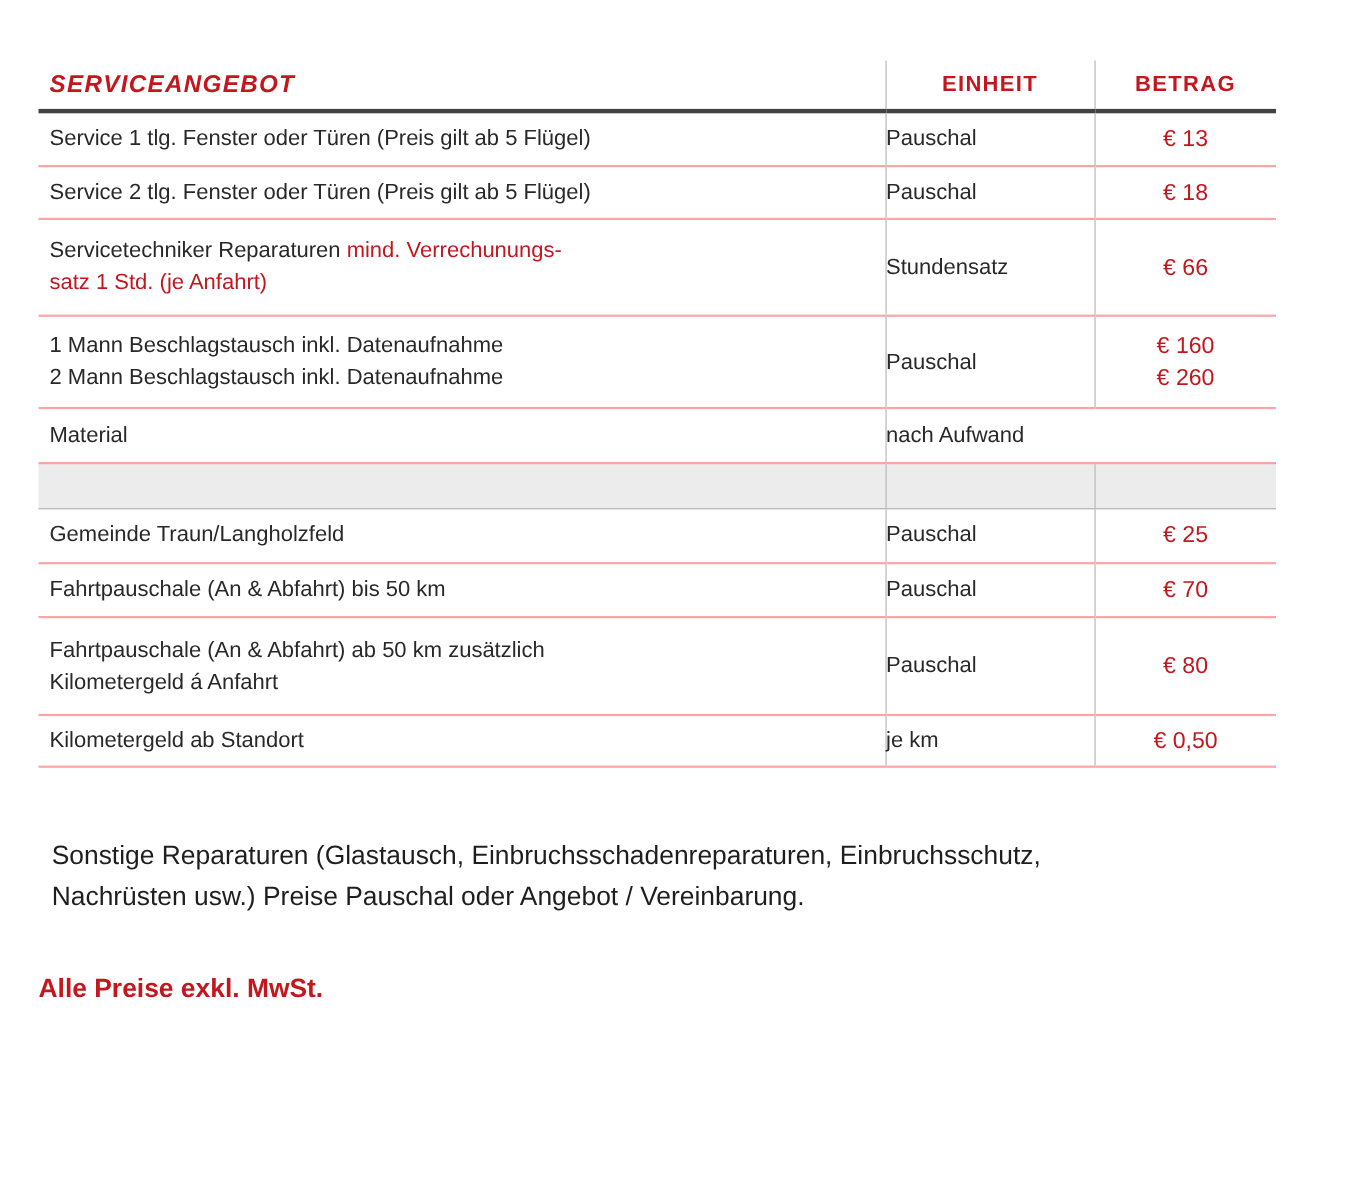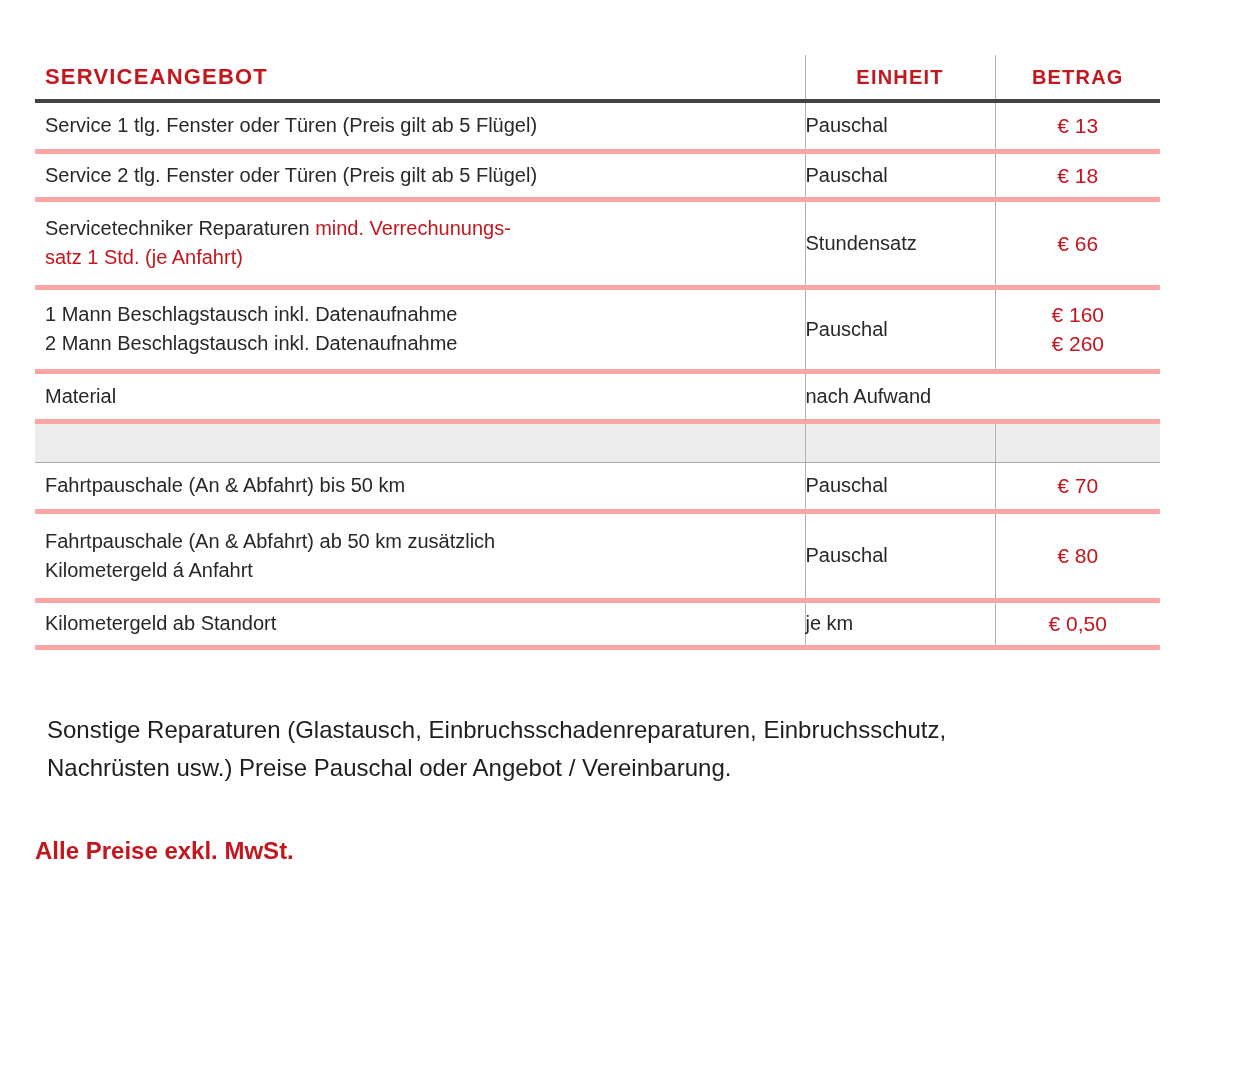--- a/index.html
+++ b/index.html
@@ -34,31 +34,32 @@
 
   
   tr.head-row th { border-bottom: 4px solid #424242; }
   th.title-cell {
     text-align: left;
     padding-left: 10px;
     font-size: 22px;
     font-weight: bold;
     letter-spacing: 1.2px;
     color: #c3161d;
+    font-style: italic;
   }
   th.colhead {
     text-align: center;
     font-size: 20px;
     font-weight: bold;
     letter-spacing: 1.2px;
     color: #c3161d;
   }
 
   
-  tr.r td { border-bottom: 5px solid #fca5a5; }
+  tr.r td { border-bottom: 2px solid #fca5a5; }
   td.desc {
     text-align: left;
     padding-left: 10px;
     padding-right: 8px;
     font-size: 20px;
     line-height: 29px;
     color: #282828;
   }
   td.unit {
     text-align: left;
@@ -153,20 +154,25 @@
       <td class="unit vline" colspan="2">nach Aufwand</td>
     </tr>
 
     <tr class="spacer" style="height:41px">
       <td></td>
       <td class="vline"></td>
       <td class="vline"></td>
     </tr>
 
 
+    <tr class="r" style="height:50px">
+      <td class="desc">Gemeinde Traun/Langholzfeld</td>
+      <td class="unit vline">Pauschal</td>
+      <td class="amt vline">€ 25</td>
+    </tr>
 
     <tr class="r" style="height:49px">
       <td class="desc">Fahrtpauschale (An &amp; Abfahrt) bis 50 km</td>
       <td class="unit vline">Pauschal</td>
       <td class="amt vline">€ 70</td>
     </tr>
 
     <tr class="r" style="height:89px">
       <td class="desc">
         <span>Fahrtpauschale (An &amp; Abfahrt) ab 50 km zusätzlich</span><br>

